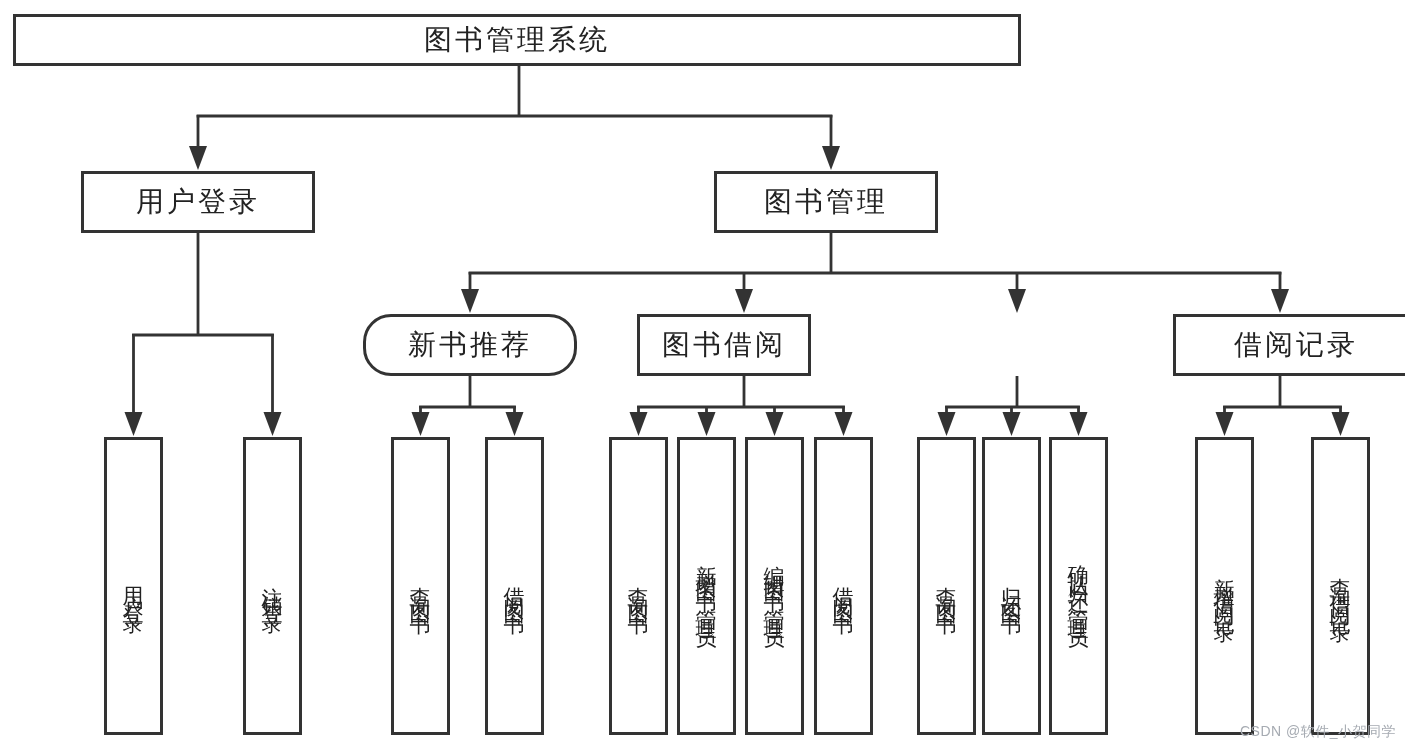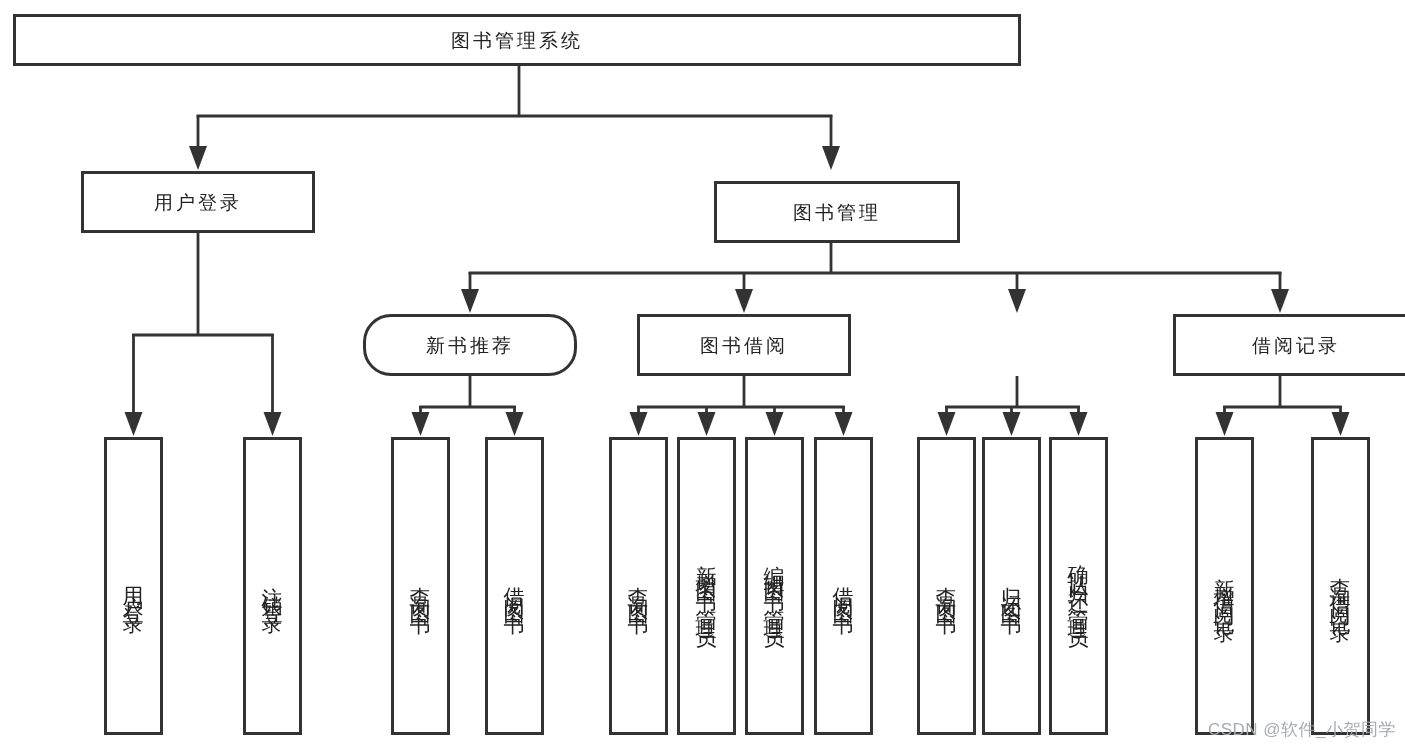--- a/index.html
+++ b/index.html
@@ -23,44 +23,44 @@
     border: 3px solid #333333;
     background: #ffffff;
     display: flex;
     align-items: center;
     justify-content: center;
     color: #222222;
     line-height: 1;
     z-index: 2;
     text-align: center;
   }
-  .h { font-size: 19px; letter-spacing: 3px; }
+  .h { font-size: 28px; letter-spacing: 3px; }
   .v {
     writing-mode: vertical-rl;
     text-orientation: mixed;
     font-size: 21px;
     letter-spacing: 9px;
     padding-top: 4px;
   }
   .watermark {
     position: absolute;
     right: 9px;
     bottom: 6px;
-    font-size: 17px;
+    font-size: 14px;
     letter-spacing: 0.5px;
     z-index: 5;
     white-space: nowrap;
   }
 
   
   .pos-root   { left: 13px;   top: 14px;  width: 1008px; height: 52px; }
   .pos-login  { left: 81px;   top: 171px; width: 234px;  height: 62px; }
-  .pos-mgmt   { left: 714px;  top: 181px; width: 246px;  height: 62px; }
+  .pos-mgmt   { left: 714px;  top: 171px; width: 224px;  height: 62px; }
   .pos-s0     { left: 363px;  top: 314px; width: 214px;  height: 62px; }
-  .pos-s1     { left: 637px;  top: 314px; width: 214px;  height: 62px; }
+  .pos-s1     { left: 637px;  top: 314px; width: 174px;  height: 62px; }
   .pos-s2     { left: 910px;  top: 314px; width: 214px;  height: 62px; }
   .pos-s3     { left: 1173px; top: 314px; width: 246px;  height: 62px; }
   .leaf       { top: 437px;   width: 59px; height: 298px; }
   .pos-a1 { left: 104px; }  .pos-a2 { left: 243px; }
   .pos-b1 { left: 391px; }  .pos-b2 { left: 485px; }
   .pos-c1 { left: 609px; }  .pos-c2 { left: 677px; }
   .pos-c3 { left: 745px; }  .pos-c4 { left: 814px; }
   .pos-d1 { left: 917px; }  .pos-d2 { left: 982px; }
   .pos-d3 { left: 1049px; }
   .pos-e1 { left: 1195px; } .pos-e2 { left: 1311px; }

